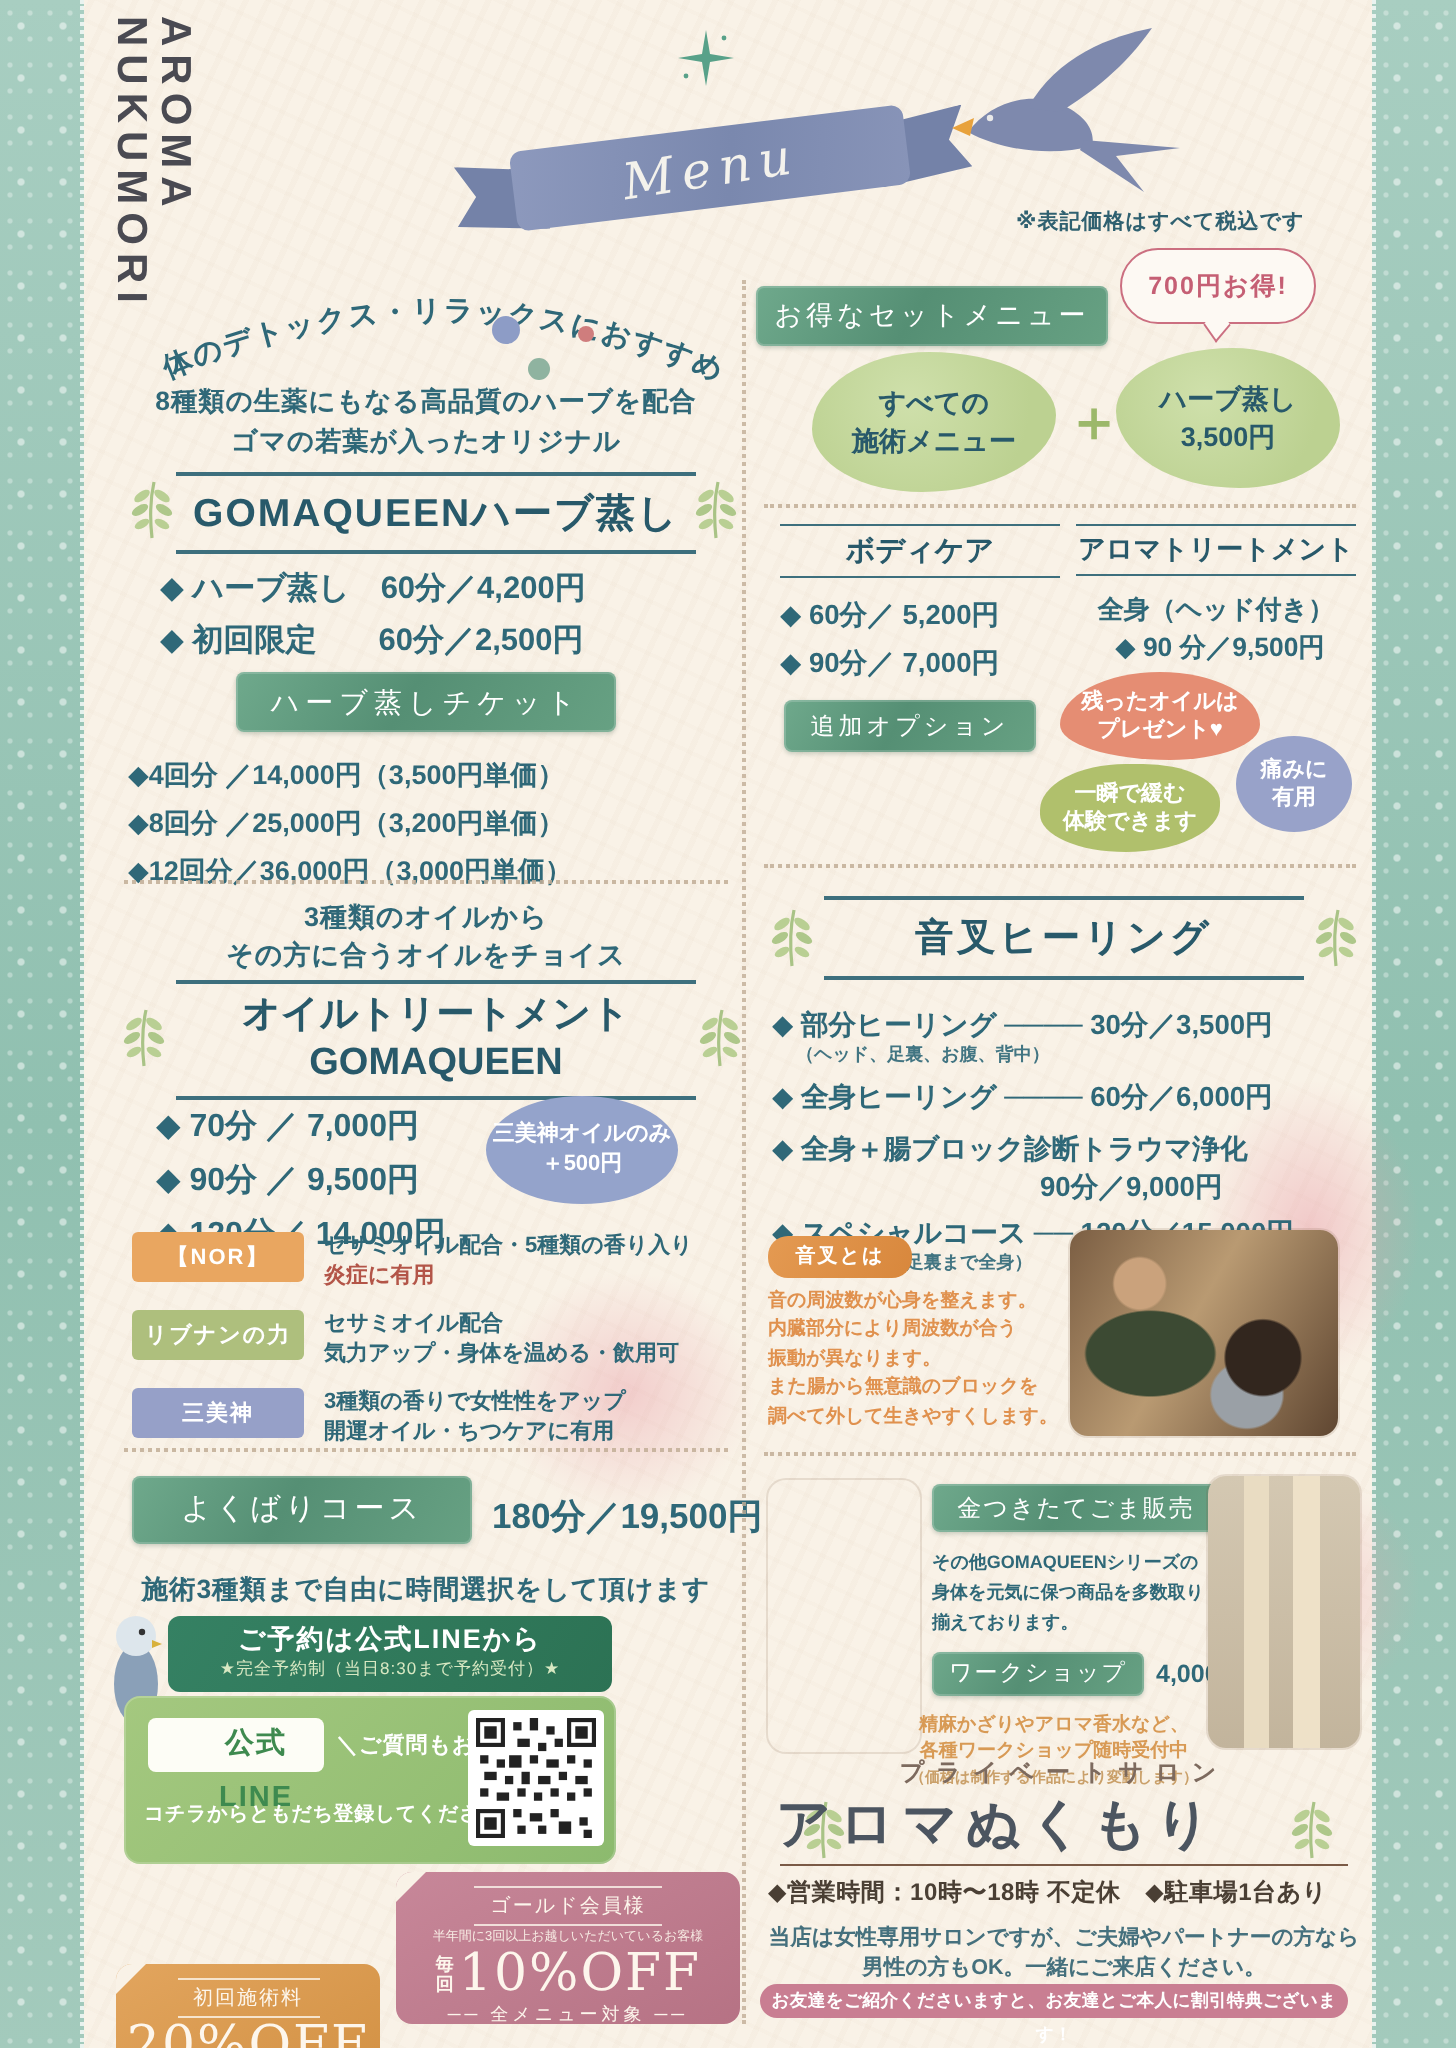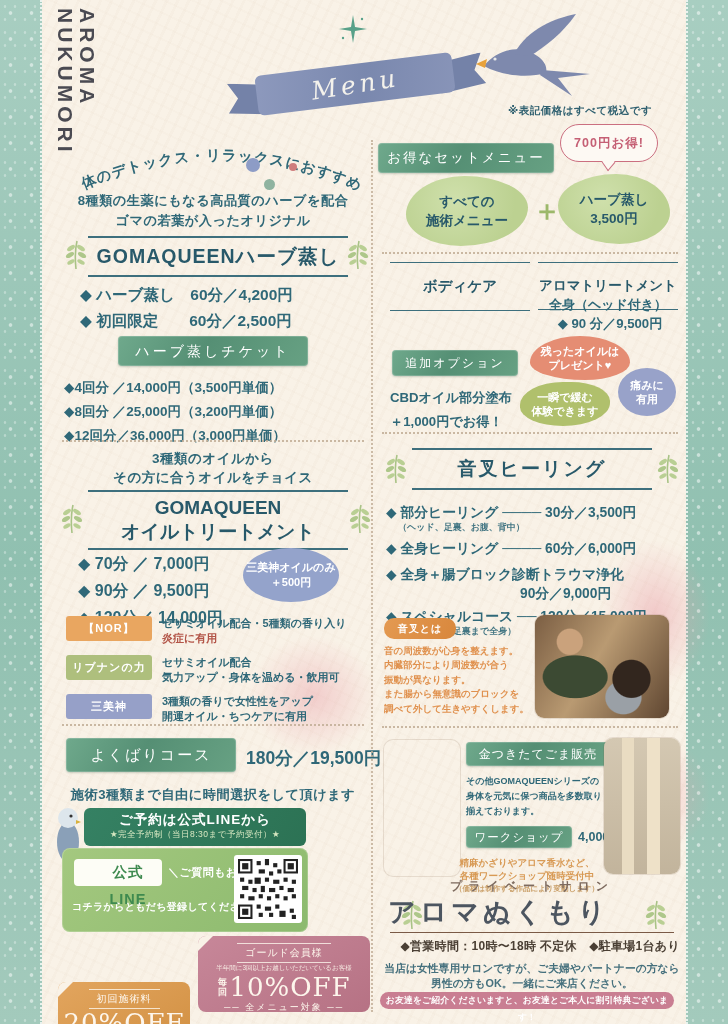--- a/index.html
+++ b/index.html
@@ -145,21 +145,21 @@
   .cloud .tail{position:absolute;left:44%;bottom:-7px;width:11px;height:11px;background:#fdf9f3;
     border-right:1.5px solid #cb6f80;border-bottom:1.5px solid #cb6f80;transform:rotate(55deg) skew(15deg);}
   .gblob{position:absolute;background:radial-gradient(circle at 40% 35%,#cfe0ab,#bcd191 70%);
     display:flex;flex-direction:column;align-items:center;justify-content:center;
     color:var(--teal-dark);font-weight:bold;font-size:13.5px;line-height:19px;}
   .blob1{left:406px;top:176px;width:122px;height:70px;border-radius:48% 52% 55% 45%/55% 45% 55% 45%;}
   .blob2{left:558px;top:174px;width:112px;height:70px;border-radius:52% 48% 45% 55%/45% 55% 45% 55%;}
   .plus-sign{position:absolute;left:533px;top:192px;font-size:28px;font-weight:bold;color:#9cb86a;}
 
   .subcol-title{position:absolute;text-align:center;font-weight:bold;color:var(--teal-dark);
-    border-top:1.5px solid #3d6f7d;border-bottom:1.5px solid #3d6f7d;padding:14px 0;}
+    border-top:1.5px solid #3d6f7d;border-bottom:1.5px solid #3d6f7d;padding:3px 0;}
   .mini-blob{position:absolute;display:flex;flex-direction:column;align-items:center;justify-content:center;
     color:#fff;font-weight:bold;font-size:11px;line-height:14px;text-align:center;}
   .mb-salmon{left:530px;top:336px;width:100px;height:44px;background:#e58d73;border-radius:50% 50% 45% 55%/60% 60% 40% 40%;}
   .mb-green{left:520px;top:382px;width:90px;height:44px;background:#b0c06c;border-radius:50% 45% 55% 50%/55% 45% 55% 45%;}
   .mb-purple{left:618px;top:368px;width:58px;height:48px;background:#98a2c9;border-radius:50%;}
 
   .onsa-item{position:absolute;font-weight:bold;font-size:13.8px;color:var(--teal);}
   .onsa-note{position:absolute;font-size:9px;color:var(--teal);font-weight:bold;opacity:.9;}
   .about-badge{position:absolute;left:384px;top:618px;width:72px;height:21px;border-radius:10px;
     background:linear-gradient(120deg,#e49a52,#d8873c);color:#fff;font-size:10px;font-weight:bold;text-align:center;line-height:21px;letter-spacing:1px;}
@@ -184,21 +184,21 @@
   .photo-hemp{left:604px;top:738px;width:76px;height:136px;
     background:
       linear-gradient(90deg, transparent 0 24%, #e9dcc2 24% 40%, transparent 40% 56%, #eee1c8 56% 74%, transparent 74%),
       linear-gradient(180deg,#d4c8b2,#c2b49c);}
 
   .salon-label{position:absolute;left:388px;top:878px;width:288px;text-align:center;
     font-size:12px;letter-spacing:6px;color:#7d6a5e;font-weight:bold;}
   .salon-name{position:absolute;left:388px;top:894px;width:288px;text-align:left;
     font-size:27px;letter-spacing:4px;color:#4c5560;font-weight:bold;}
   .salon-rule{position:absolute;left:390px;top:932px;width:284px;border-top:1.5px solid #7a5a46;}
-  .salon-hours{position:absolute;left:384px;top:938px;width:296px;text-align:right;
+  .salon-hours{position:absolute;left:384px;top:938px;width:296px;text-align:left;
     font-size:12px;color:#4a3f34;font-weight:bold;letter-spacing:.3px;}
   .salon-note{position:absolute;left:382px;width:300px;text-align:center;font-size:10.8px;color:#45707d;font-weight:bold;}
   .referral{position:absolute;left:380px;top:992px;width:294px;height:17px;border-radius:9px;
     background:#c97e92;color:#fff;font-size:8.8px;text-align:center;line-height:17px;font-weight:bold;letter-spacing:.2px;}
 </style>
 </head>
 <body>
 
 <div class="page">
 
@@ -291,22 +291,22 @@
   <div class="intro" style="top:450px;font-size:13.5px">3種類のオイルから</div>
   <div class="intro" style="top:469px;font-size:13.5px">その方に合うオイルをチョイス</div>
 
   <svg class="sprig" style="left:60px;top:504px">
       <use href="#sprig"></use>
     </svg>
   <svg class="sprig" style="left:348px;top:504px">
       <use href="#sprig"></use>
     </svg>
   <div class="rule-title" style="left:88px;top:490px;width:260px;font-size:19px;padding:4px 0;line-height:24px">
+    <div>オイルトリートメント</div>
     <div>GOMAQUEEN</div>
-    <div>オイルトリートメント</div>
   </div>
 
   <div class="price-lines" style="left:78px;top:550px;font-size:16px;line-height:27px">
     <div>◆ 70分 ／  7,000円</div>
     <div>◆ 90分 ／  9,500円</div>
     <div>◆ 120分／ 14,000円</div>
   </div>
 
   <div style="position:absolute;left:243px;top:548px;width:96px;height:54px;background:#94a3cb;border-radius:50%;
        display:flex;flex-direction:column;align-items:center;justify-content:center;color:#fff;font-weight:bold;font-size:11px;line-height:15px">
@@ -444,25 +444,25 @@
   </div>
   <div class="plus-sign">＋</div>
   <div class="gblob blob2">
     <span>ハーブ蒸し</span>
     <span>3,500円</span>
   </div>
 
   <div class="hdots" style="left:382px;top:252px;width:296px"></div>
 
   <div class="subcol-title" style="left:390px;top:262px;width:140px;font-size:14.5px">ボディケア</div>
+  <div class="price-lines" style="left:390px;top:296px;font-size:13.8px;line-height:24px">
+    <div>◆ 60分／ 5,200円</div>
+    <div>◆ 90分／ 7,000円</div>
+  </div>
   <div class="wc-badge" style="position:absolute;left:392px;top:350px;width:126px;height:26px;font-size:12px;line-height:26px;letter-spacing:2px">追加オプション</div>
-  <div class="price-lines" style="left:390px;top:386px;font-size:13.2px;line-height:24px">
-    <div>CBDオイル部分塗布</div>
-    <div>＋1,000円でお得！</div>
-  </div>
 
   <div class="subcol-title" style="left:538px;top:262px;width:140px;font-size:13.5px">アロマトリートメント</div>
   <div style="position:absolute;left:538px;top:296px;width:140px;text-align:center;font-size:13px;font-weight:bold">全身（ヘッド付き）</div>
   <div style="position:absolute;left:540px;top:315px;width:140px;text-align:center;font-size:13.2px;font-weight:bold">◆ 90 分／9,500円</div>
   <div class="mini-blob mb-green">
     <span>一瞬で緩む</span>
     <span>体験できます</span>
   </div>
   <div class="mini-blob mb-salmon">
     <span>残ったオイルは</span>

